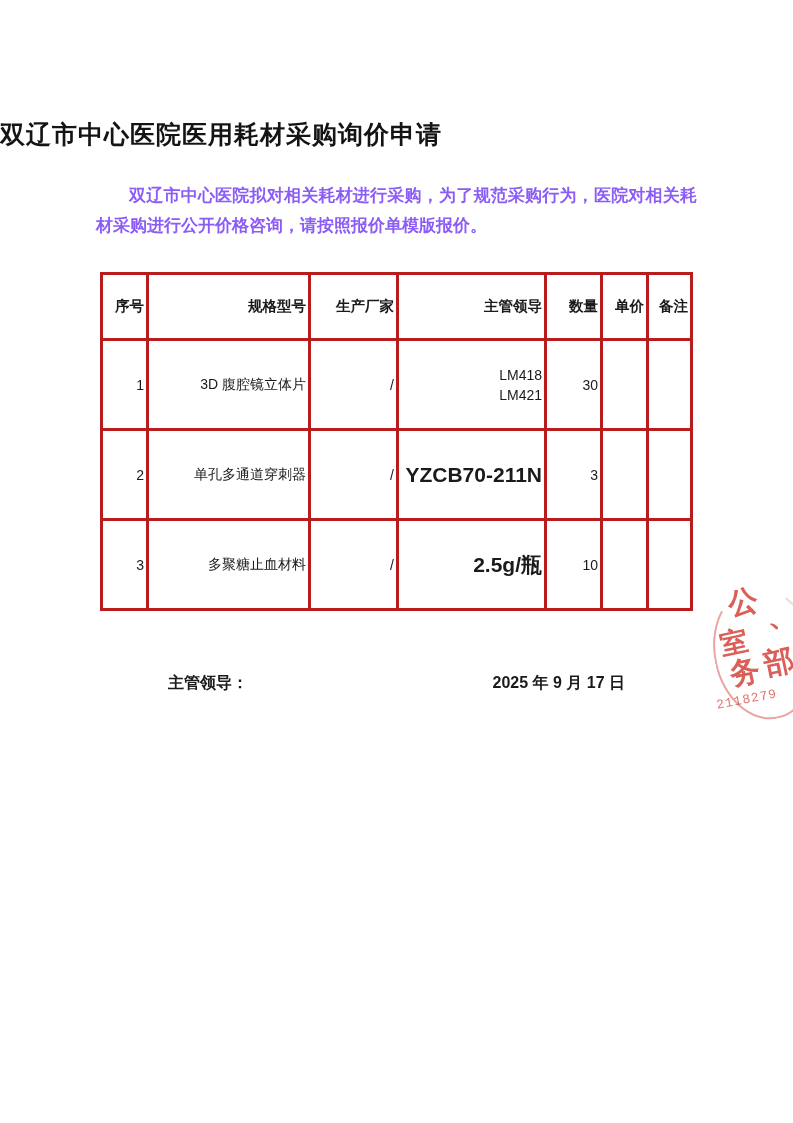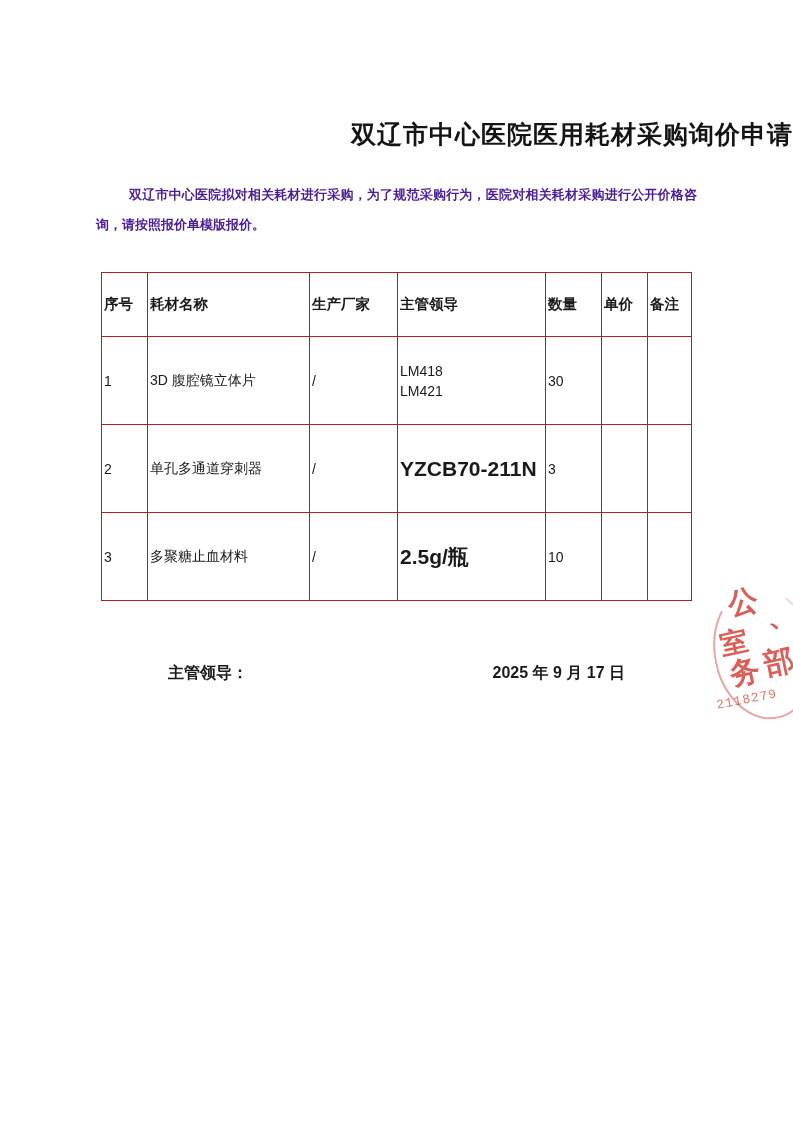--- a/index.html
+++ b/index.html
@@ -15,47 +15,47 @@
     position: relative;
     overflow: hidden;
   }
   .page {
     position: relative;
     width: 793px;
     height: 1123px;
     box-sizing: border-box;
   }
   .doc-title {
-    text-align: right;
+    text-align: left;
     font-family: "Liberation Sans", sans-serif;
     font-weight: bold;
     font-size: 25px;
     letter-spacing: 1px;
     margin-top: 118px;
     color: #141414;
   }
   .intro {
     margin: 30px 96px 0 96px;
-    font-family: Liberation Mono, monospace;
-    font-weight: bold;
-    font-size: 13px;
+    font-family: Liberation Serif, serif;
+    font-weight: bold;
+    font-size: 17px;
     line-height: 30px;
     text-align: justify;
     text-indent: 33px;
-    color: #4c1d95;
+    color: #8b5cf6;
   }
   table.items {
     border-collapse: collapse;
     margin: 31px auto 0 auto;
     width: 590px;
     table-layout: fixed;
   }
   table.items td, table.items th {
-    border: 1px solid #b91c1c;
-    text-align: left;
+    border: 3px solid #b91c1c;
+    text-align: right;
     vertical-align: middle;
     font-family: "Liberation Sans", sans-serif;
     font-size: 14px;
     color: #1a1a1a;
     padding: 0 2px;
     margin-top: 44px;
   }
   table.items thead th {
     height: 63px;
     font-weight: bold;
@@ -172,21 +172,21 @@
         <col class="col-name">
         <col class="col-maker">
         <col class="col-spec">
         <col class="col-qty">
         <col class="col-price">
         <col class="col-note">
     </colgroup>
     <thead>
       <tr>
         <th>序号</th>
-        <th>耗材名称</th>
+        <th>规格型号</th>
         <th>生产厂家</th>
         <th>主管领导</th>
         <th>数量</th>
         <th>单价</th>
         <th>备注</th>
       </tr>
     </thead>
     <tbody>
       <tr>
         <td class="idx">1</td>

